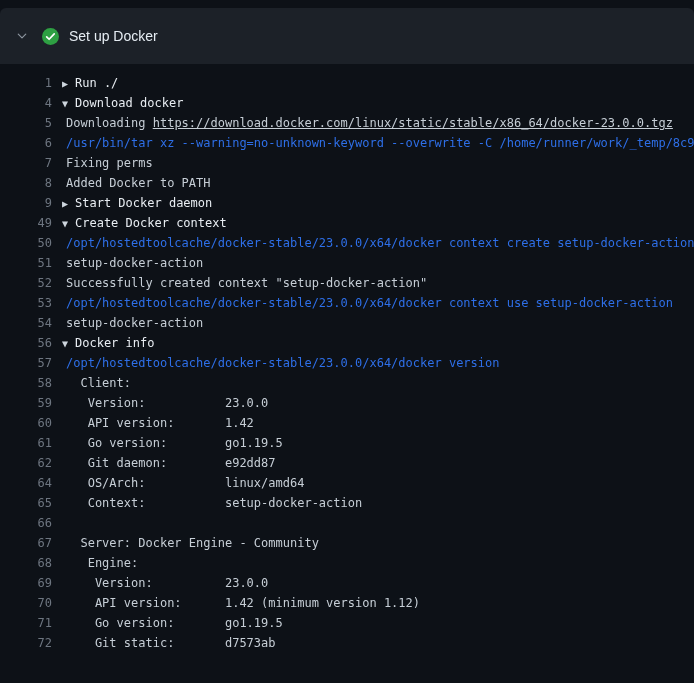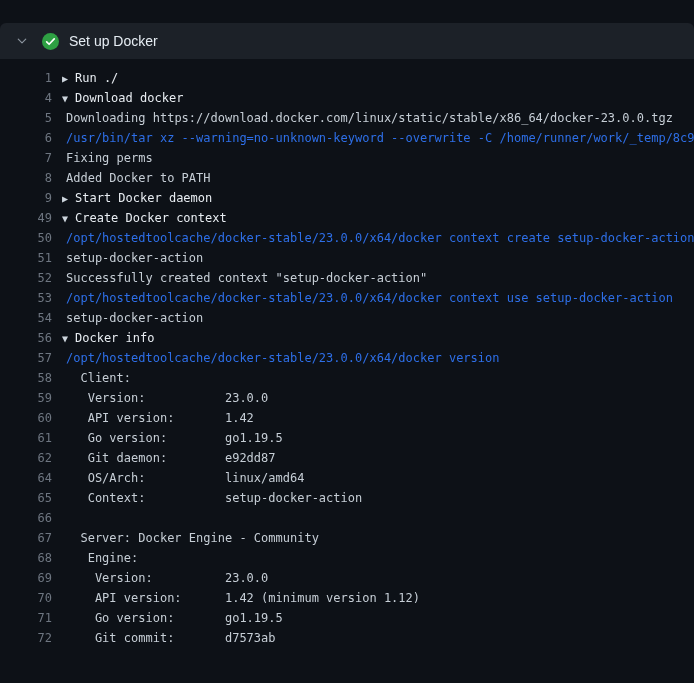--- a/index.html
+++ b/index.html
@@ -6,22 +6,22 @@
   html, body {
     margin: 0; padding: 0;
     width: 694px; height: 683px;
     background: var(--page-bg, #0d1117);
     overflow: hidden;
   }
   .window { width: 100%; height: 100%; }
 
   
   .header {
-    margin-top: 23px;
-    height: 36px;
+    margin-top: 8px;
+    height: 56px;
     background: var(--header-bg, #1c2128);
     display: flex;
     align-items: center;
     padding: 0 16px;
     border-radius: 6px 6px 0 0;
     cursor: pointer;
   }
   .chev { color: #8b949e; display: flex; align-items: center; margin-right: 14px; }
   .check { display: flex; align-items: center; margin-right: 10px; }
   .title {
@@ -52,21 +52,21 @@
   .content.plain { padding-left: 14px; }
   .arrow {
     display: inline-block;
     width: 13px;
     color: #ced6de;
     font-size: 10px;
   }
   .grouptext { color: var(--group-text, #e6edf3); text-align: center; }
   .txt  { color: var(--log-text, #c6ced6); }
   .cmd  { color: var(--command-blue, #2e6fe8); }
-  .lnk  { color: var(--log-text, #c6ced6); cursor: pointer; }
+  .lnk  { color: var(--log-text, #c6ced6); text-decoration: underline; cursor: pointer; }
 </style>
 </head>
 <body>
 
 <div class="window">
   <div class="header">
     <span class="chev">
       <svg width="12" height="12" viewBox="0 0 16 16" aria-hidden="true">
         <path d="M3 5.5l5 5 5-5" stroke="currentColor" stroke-width="1.6" fill="none" stroke-linecap="round" stroke-linejoin="round"></path>
       </svg>
@@ -187,16 +187,16 @@
       <div class="row">
         <a class="num">70</a>
         <span class="content plain"><span class="txt">    API version:      1.42 (minimum version 1.12)</span></span>
       </div>
       <div class="row">
         <a class="num">71</a>
         <span class="content plain"><span class="txt">    Go version:       go1.19.5</span></span>
       </div>
       <div class="row">
         <a class="num">72</a>
-        <span class="content plain"><span class="txt">    Git commit:       d7573ab</span></span>
+        <span class="content plain"><span class="txt">    Git static:       d7573ab</span></span>
       </div>
     </div>
 </div>
 
 </body></html>

